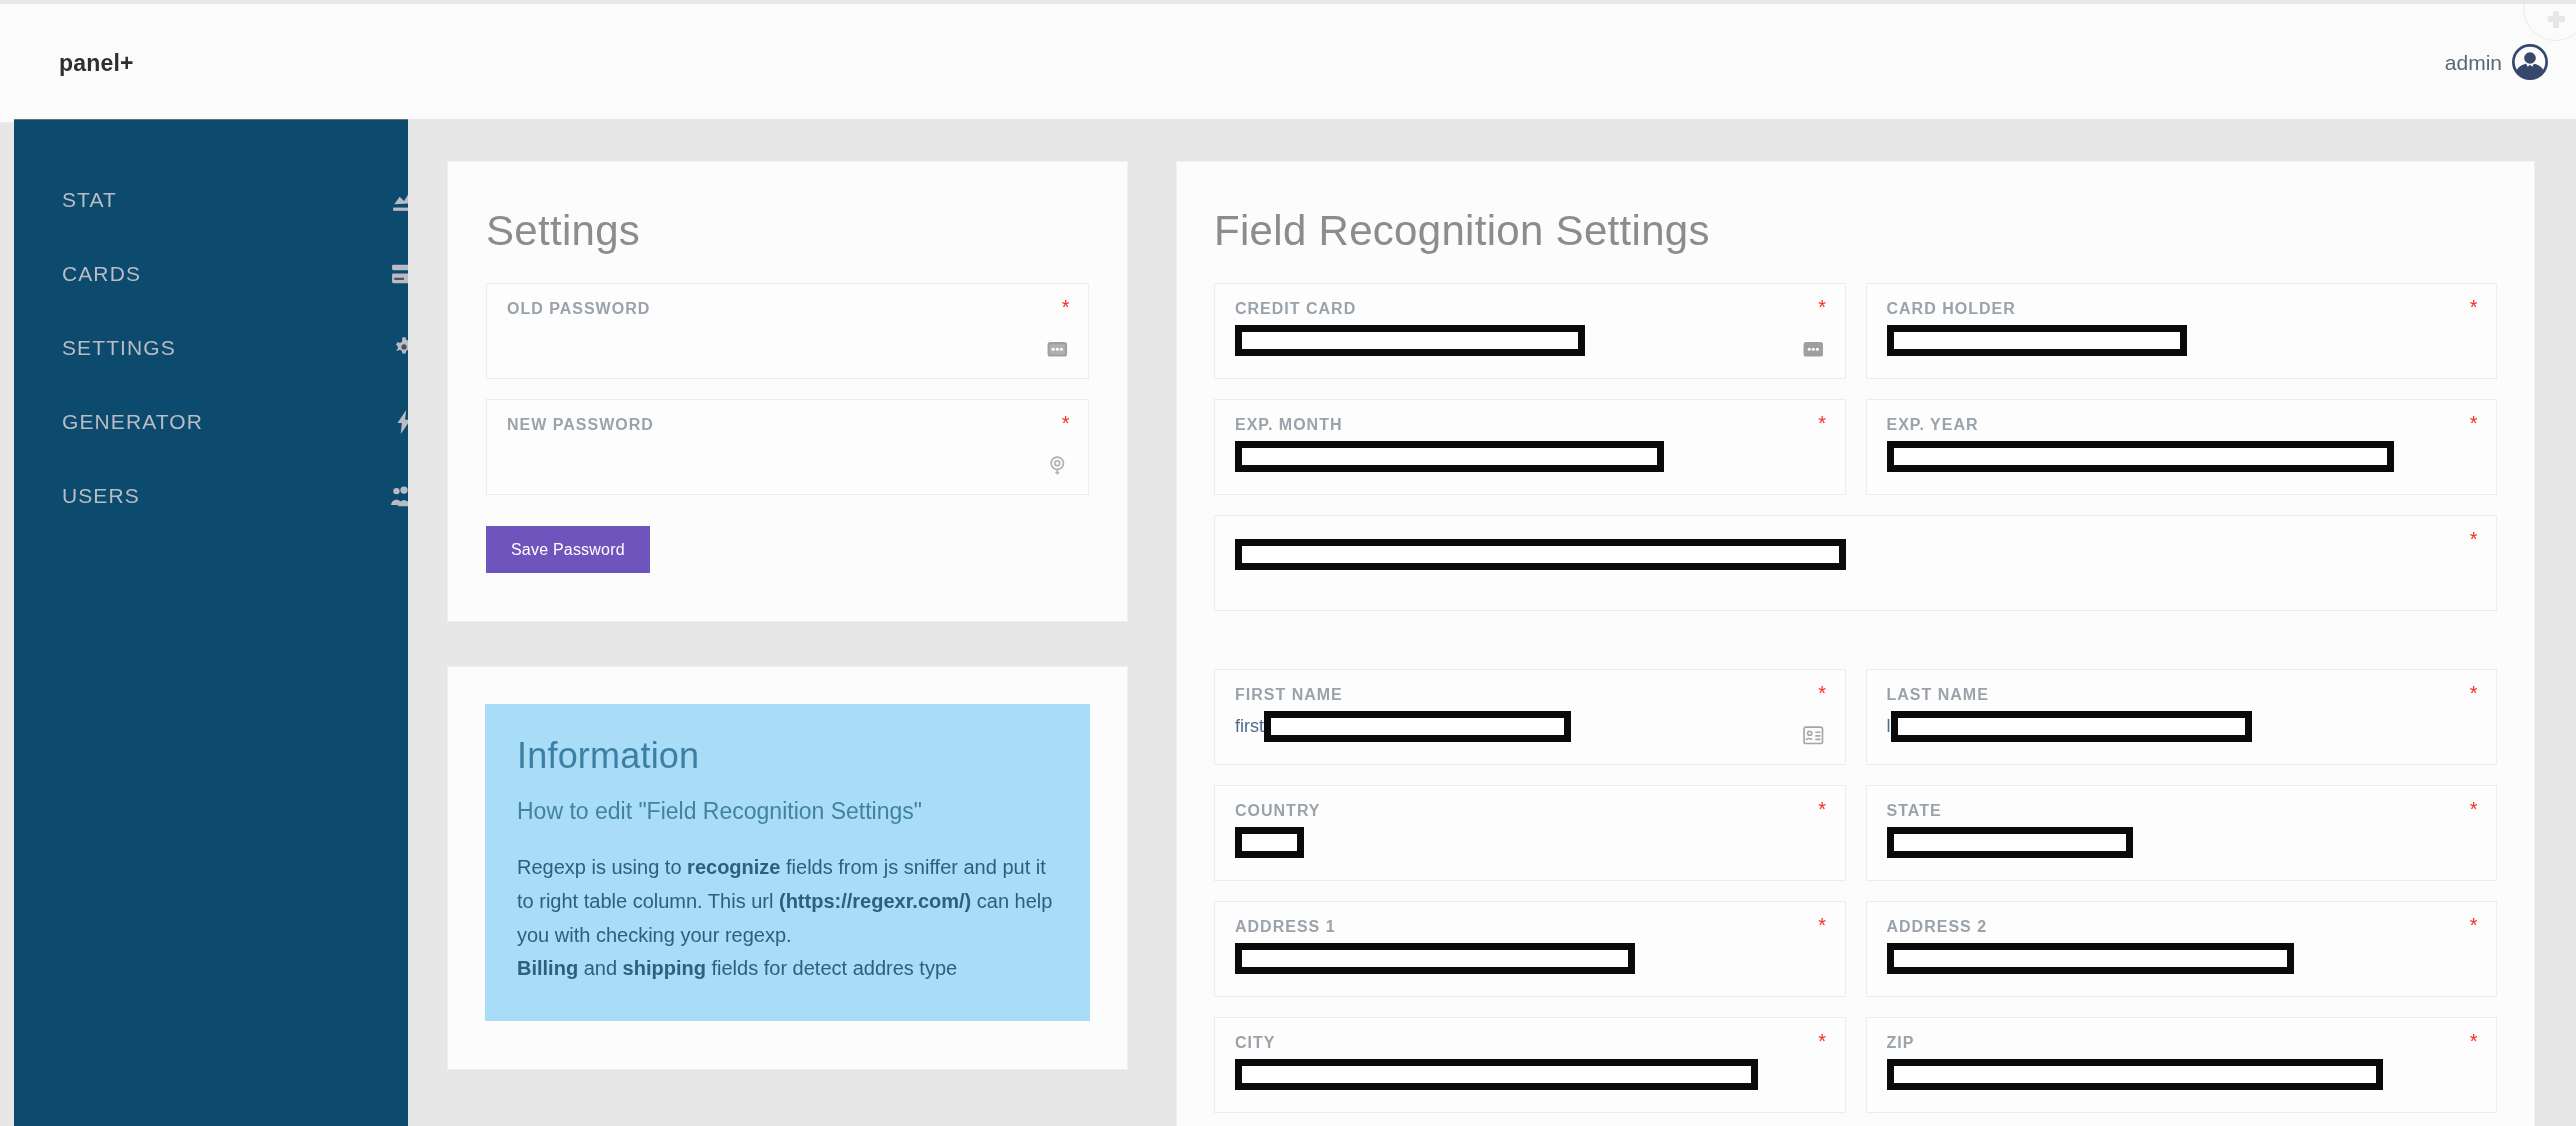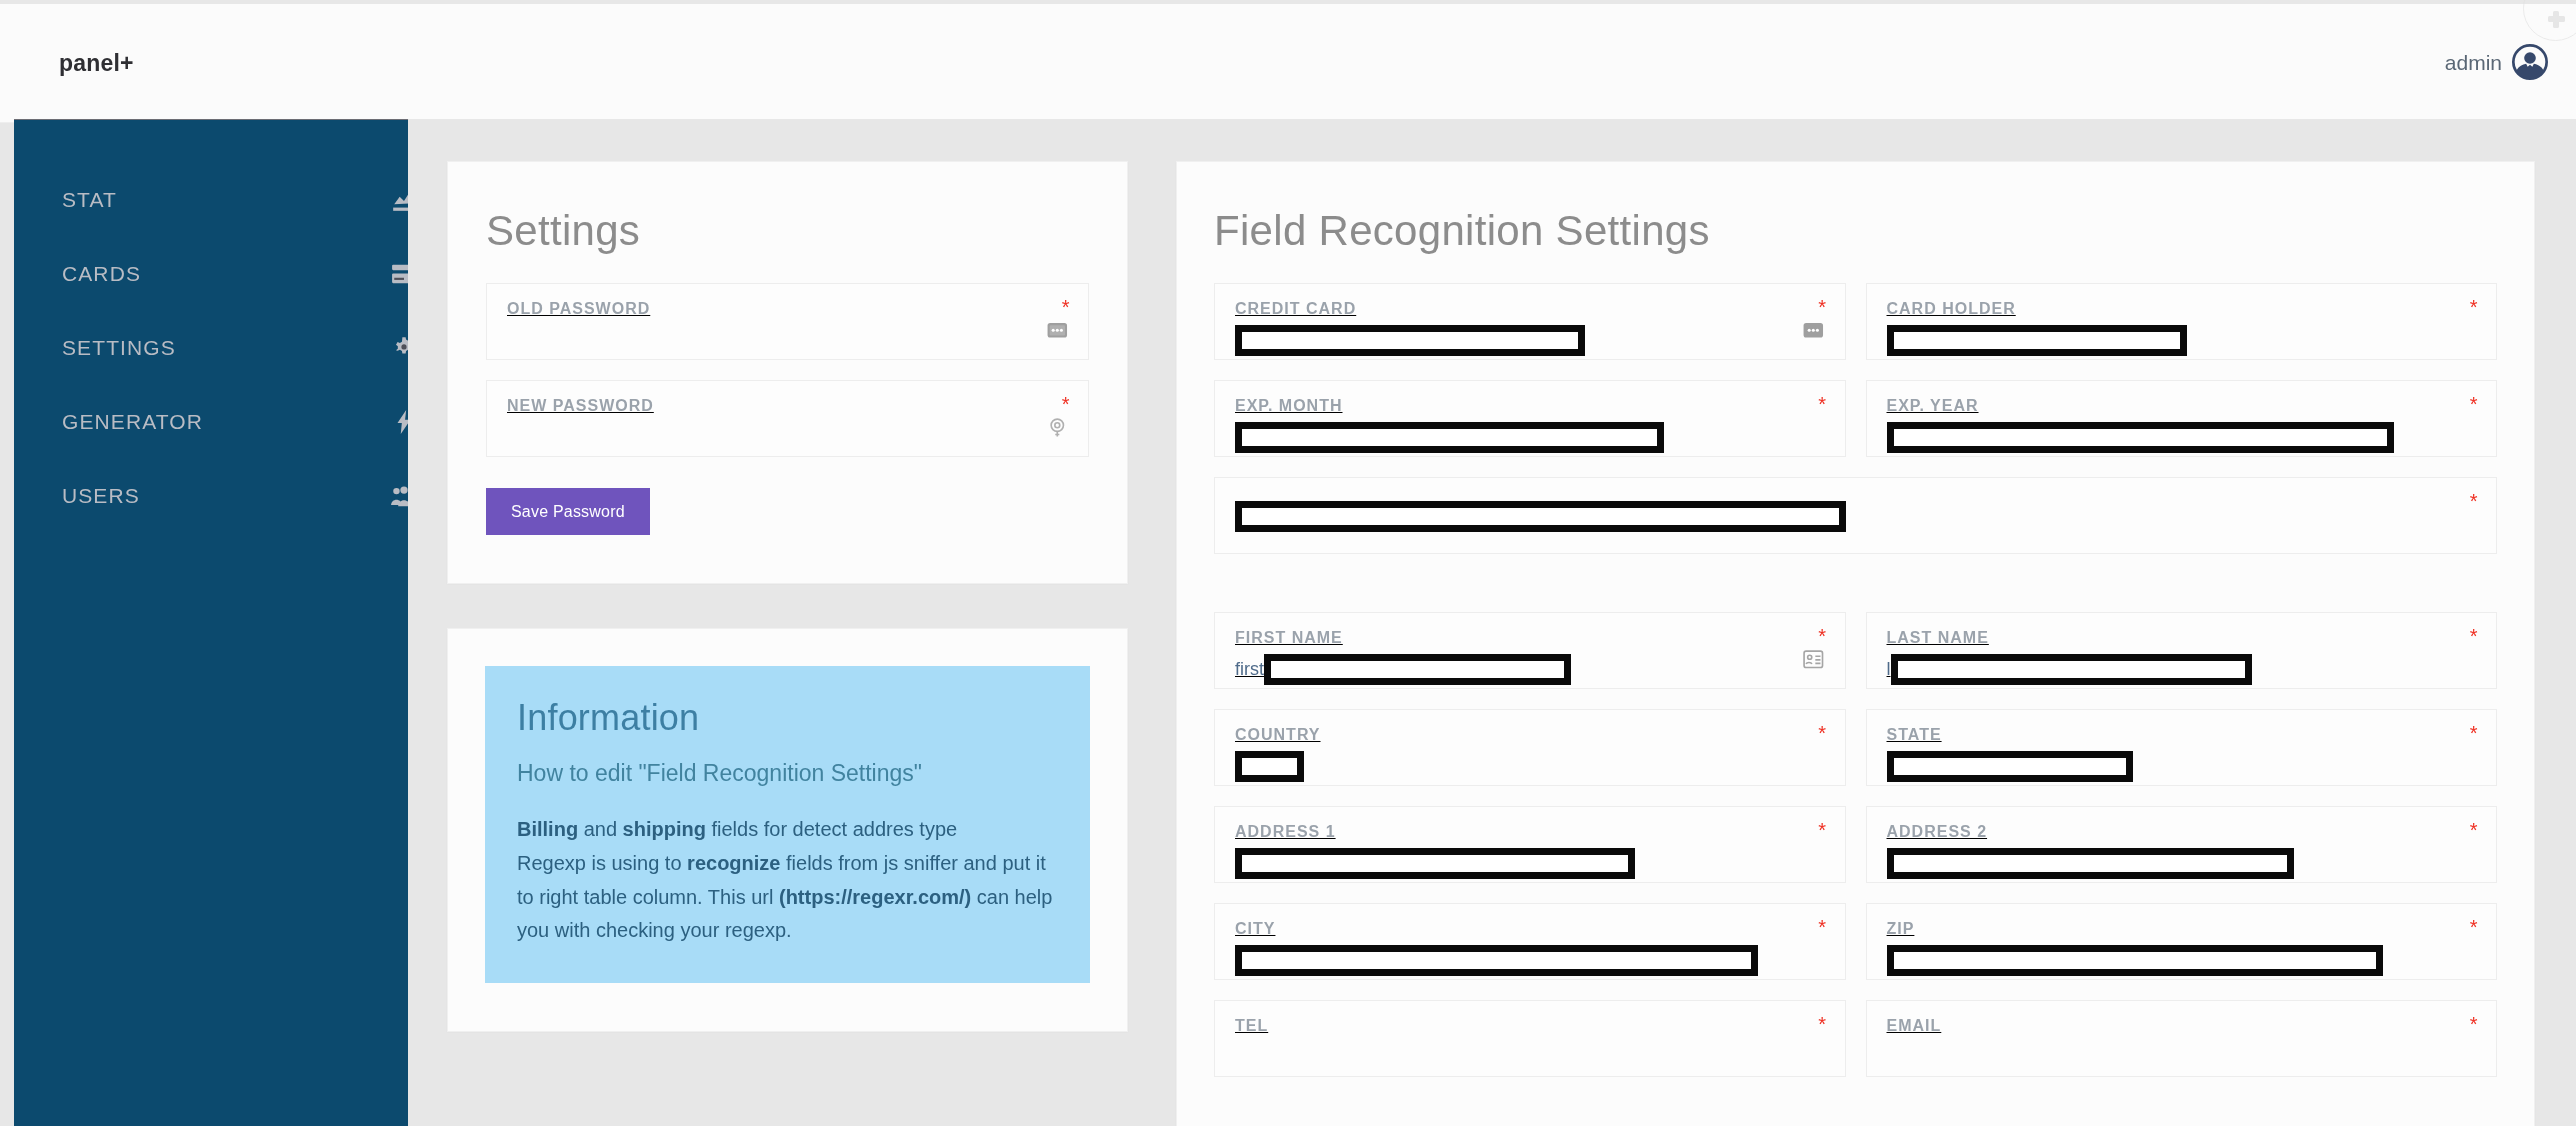--- a/index.html
+++ b/index.html
@@ -131,25 +131,24 @@
     color: #8c8c8c;
     letter-spacing: 0.3px;
     margin-bottom: 28.4px;
   }
 
   
   .field {
     position: relative;
     background: #fdfdfd;
     border: 0.8px solid #ededed;
-    height: 77px;
+    height: 96px;
     margin-bottom: 20px;
     padding: 15.4px 20px 0 20px;
     overflow: hidden;
-    text-decoration: underline;
   }
   .field-wide { width: 100%; }
   .field-label {
     font-size: 16px;
     color: #9aa2ab;
     letter-spacing: 1px;
     font-weight: bold;
     display: block;
   }
   .field-value-row {
@@ -351,24 +350,24 @@
         </div>
 
         <button class="save-btn">Save Password</button>
       </section>
 
       <section class="card card-information">
         <div class="info-box">
           <h3 class="info-title">Information</h3>
           <p class="info-subtitle">How to edit "Field Recognition Settings"</p>
           <p class="info-body">
-            <b>Billing</b><span> and </span><b>shipping</b><span> fields for detect addres type</span>
+            <span>Regexp is using to </span><b>recognize</b><span> fields from js sniffer and put it to right table column. This url </span><b>(https://regexr.com/)</b><span> can help you with checking your regexp.</span>
           </p>
           <p class="info-body">
-            <span>Regexp is using to </span><b>recognize</b><span> fields from js sniffer and put it to right table column. This url </span><b>(https://regexr.com/)</b><span> can help you with checking your regexp.</span>
+            <b>Billing</b><span> and </span><b>shipping</b><span> fields for detect addres type</span>
           </p>
         </div>
       </section>
 
     </div>
 
     <div class="col-right">
       <section class="card card-fields">
         <h2 class="card-title">Field Recognition Settings</h2>
         <div class="grid2" id="field-grid">

